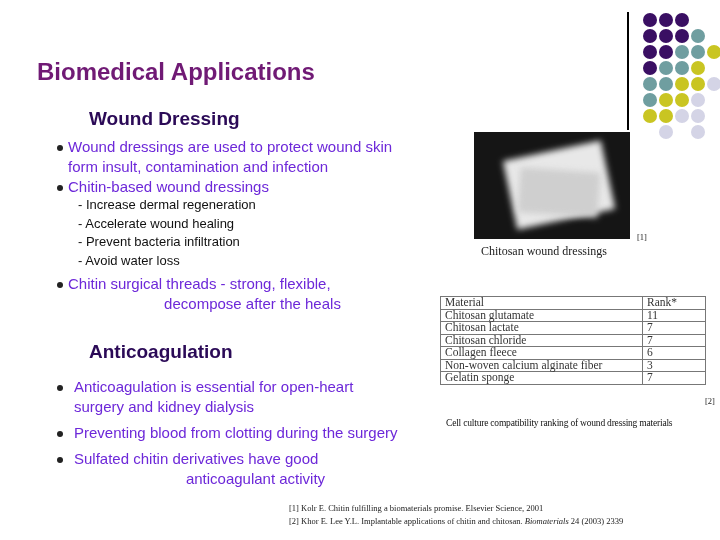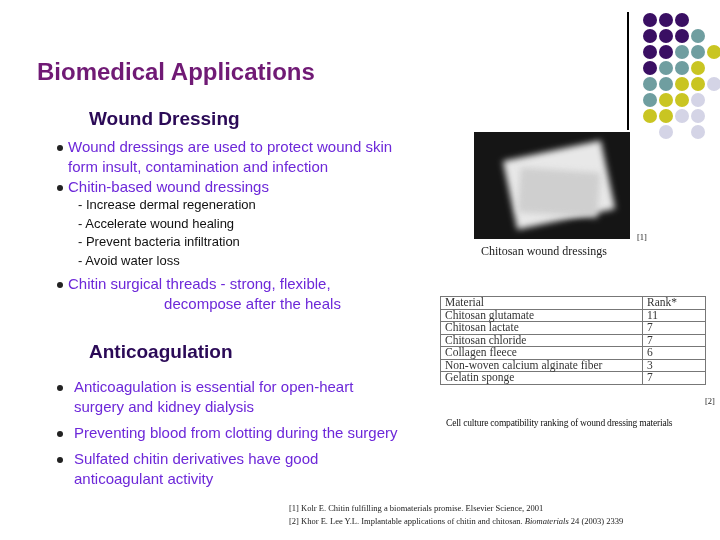--- a/index.html
+++ b/index.html
@@ -129,19 +129,19 @@
 
 <div class="abs body-text" style="left:57px;top:377px;width:380px;">
   <div><span class="bullet" style="margin-right:11px;"></span><span>Anticoagulation is essential for open-heart</span></div>
   <div style="padding-left:17px;">surgery and kidney dialysis</div>
 </div>
 <div class="abs body-text" style="left:57px;top:423px;width:380px;">
   <span class="bullet" style="margin-right:11px;"></span><span>Preventing blood from clotting during the surgery</span>
 </div>
 <div class="abs body-text" style="left:57px;top:449px;width:380px;">
   <div><span class="bullet" style="margin-right:11px;"></span><span>Sulfated chitin derivatives have good</span></div>
-  <div style="padding-left:17px;">anticoagulant activity</div>
+  <div style="padding-left:17px;text-align:center;">anticoagulant activity</div>
 </div>
 
 <div class="abs ref" style="left:289px;top:503px;">[1] Kolr E. Chitin fulfilling a biomaterials promise. Elsevier Science, 2001</div>
 <div class="abs ref" style="left:289px;top:516px;">
   <span>[2] Khor E. Lee Y.L. Implantable applications of chitin and chitosan. </span><i>Biomaterials</i><span> 24 (2003) 2339</span>
 </div>
 
 </body></html>

